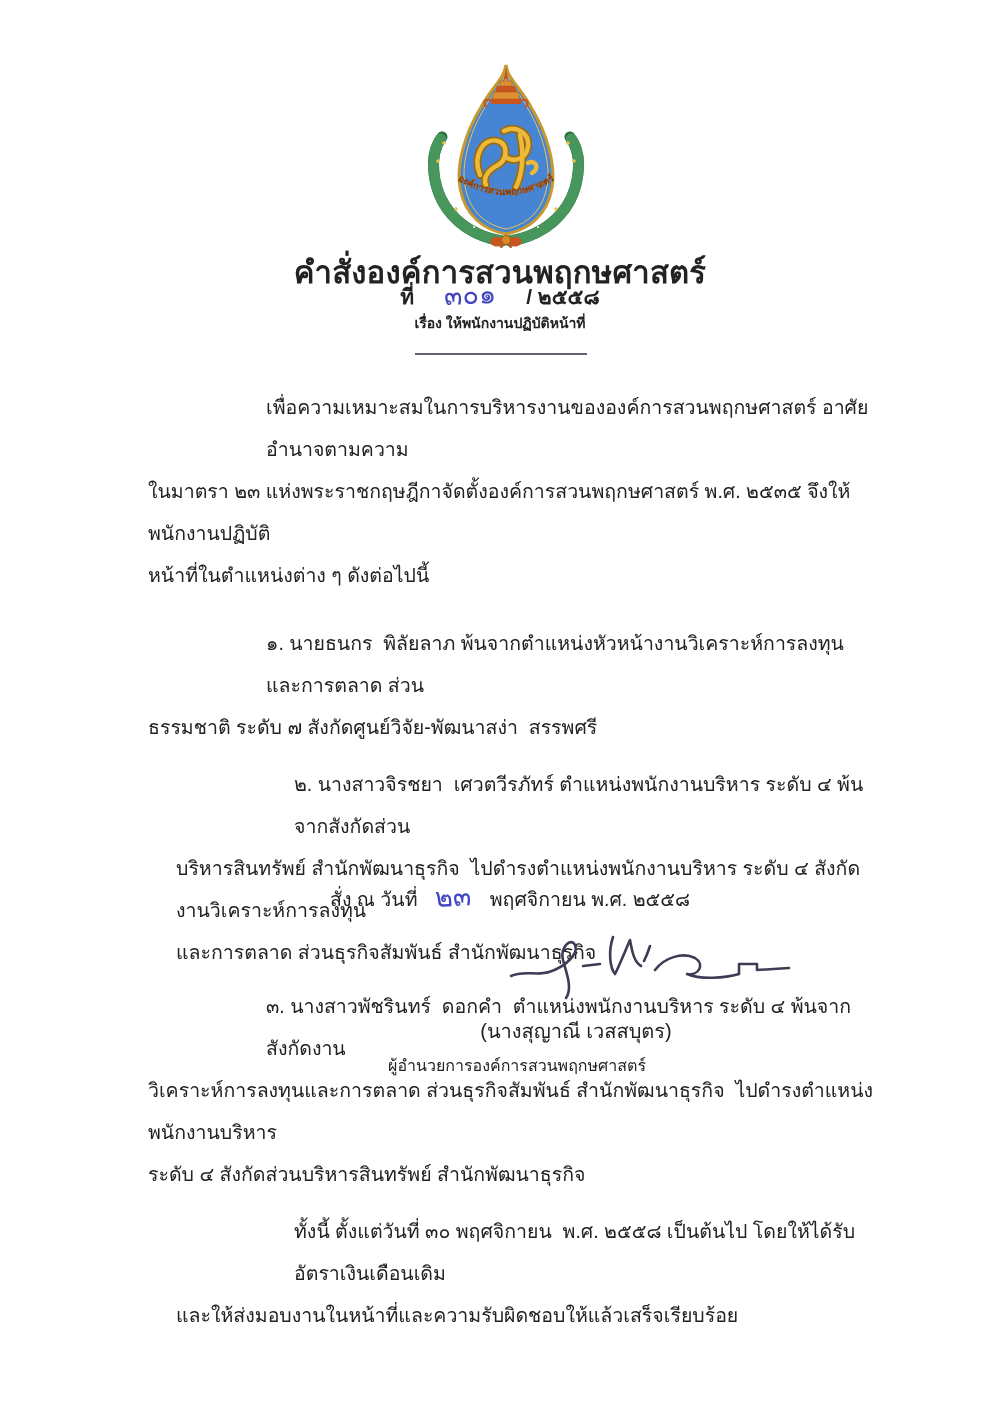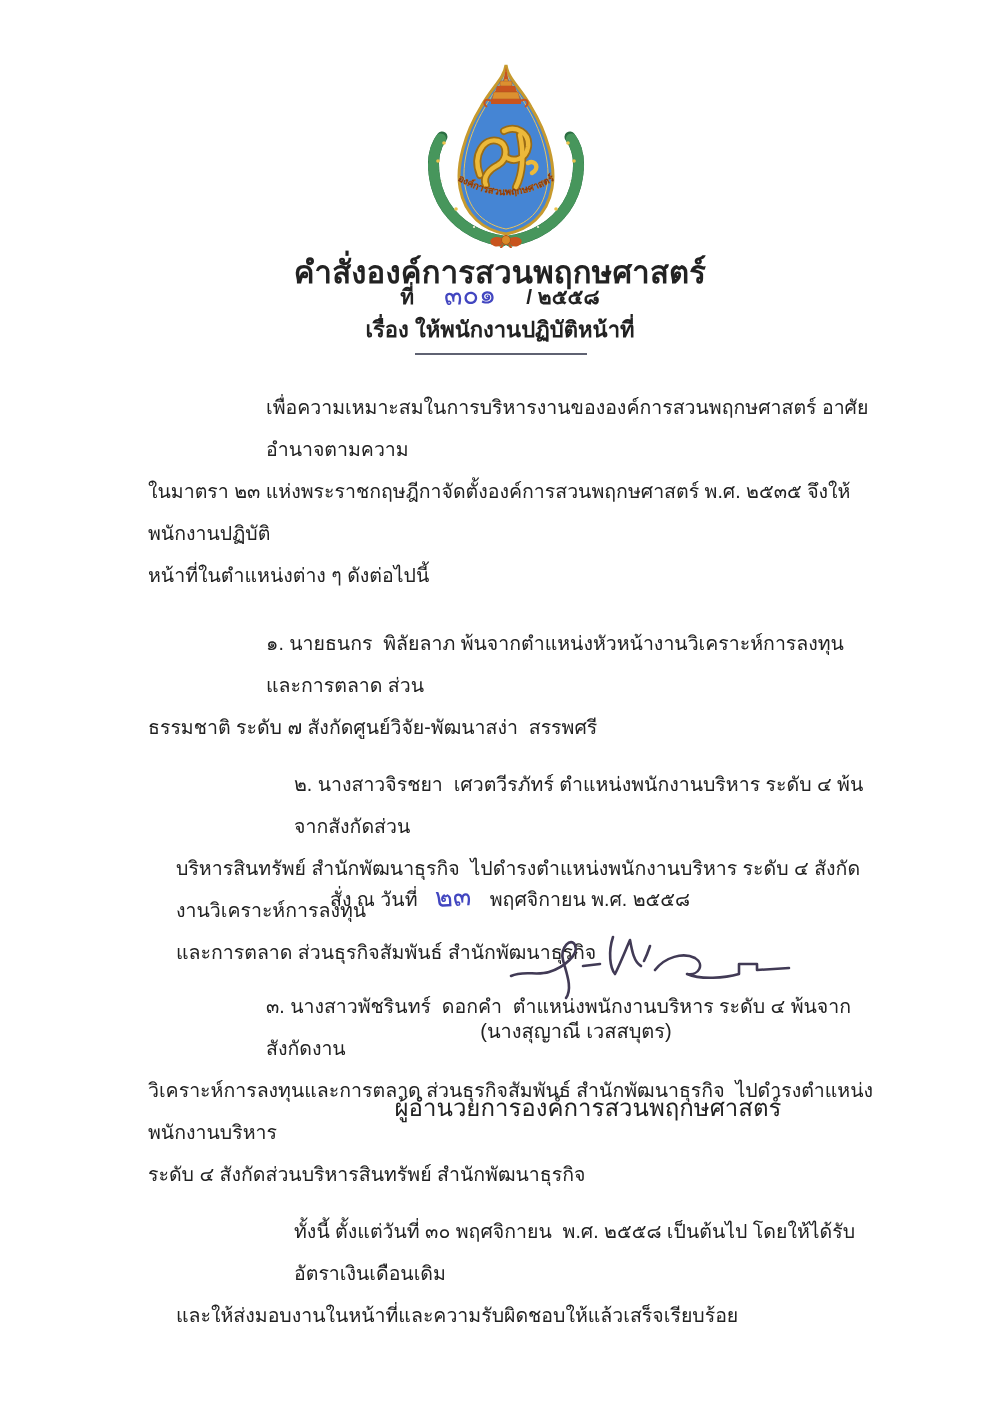--- a/index.html
+++ b/index.html
@@ -27,21 +27,21 @@
     display:inline-block;
     color:#4246c0;
     font-size:27px; font-weight:normal;
     transform:rotate(-2deg);
     line-height:1;
   }
   .doc-number .hand-blue { margin:0 26px 0 30px; }
   .doc-number .year { font-weight:bold; margin-left:4px;text-align:right; }
   .doc-subject {
     position:absolute; top:312px; left:0; width:100%;
-    text-align:center; font-size:22px; font-weight:bold;
+    text-align:center; font-size:14px; font-weight:bold;
   }
   .divider {
     position:absolute; top:353px; left:415px; width:172px; height:2px;
     background:#5f6272; border:none;
   }
   
   .body-text {
     position:absolute; left:148px; top:386px; width:730px;
     font-size:19.5px; line-height:42px;
   }
@@ -57,22 +57,22 @@
     font-size:19.5px; line-height:34px;
   }
   .order-date .hand-blue { margin:0 18px; transform:rotate(-3deg); }
   
   .signature-scrawl { position:absolute; left:503px; top:924px; width:292px; height:84px; }
   .sig-name {
     position:absolute; top:1015px; left:376px; width:400px;
     text-align:center; font-size:20px;
   }
   .sig-position {
-    position:absolute; top:1088px; left:388px; width:400px;
-    text-align:center; font-size:24px;
+    position:absolute; top:1053px; left:388px; width:400px;
+    font-size:16px;
   }
 </style>
 </head>
 <body>
 
 <div class="page">
 
   <svg class="emblem" viewBox="0 0 168 186" aria-hidden="true">
 
     <g>

